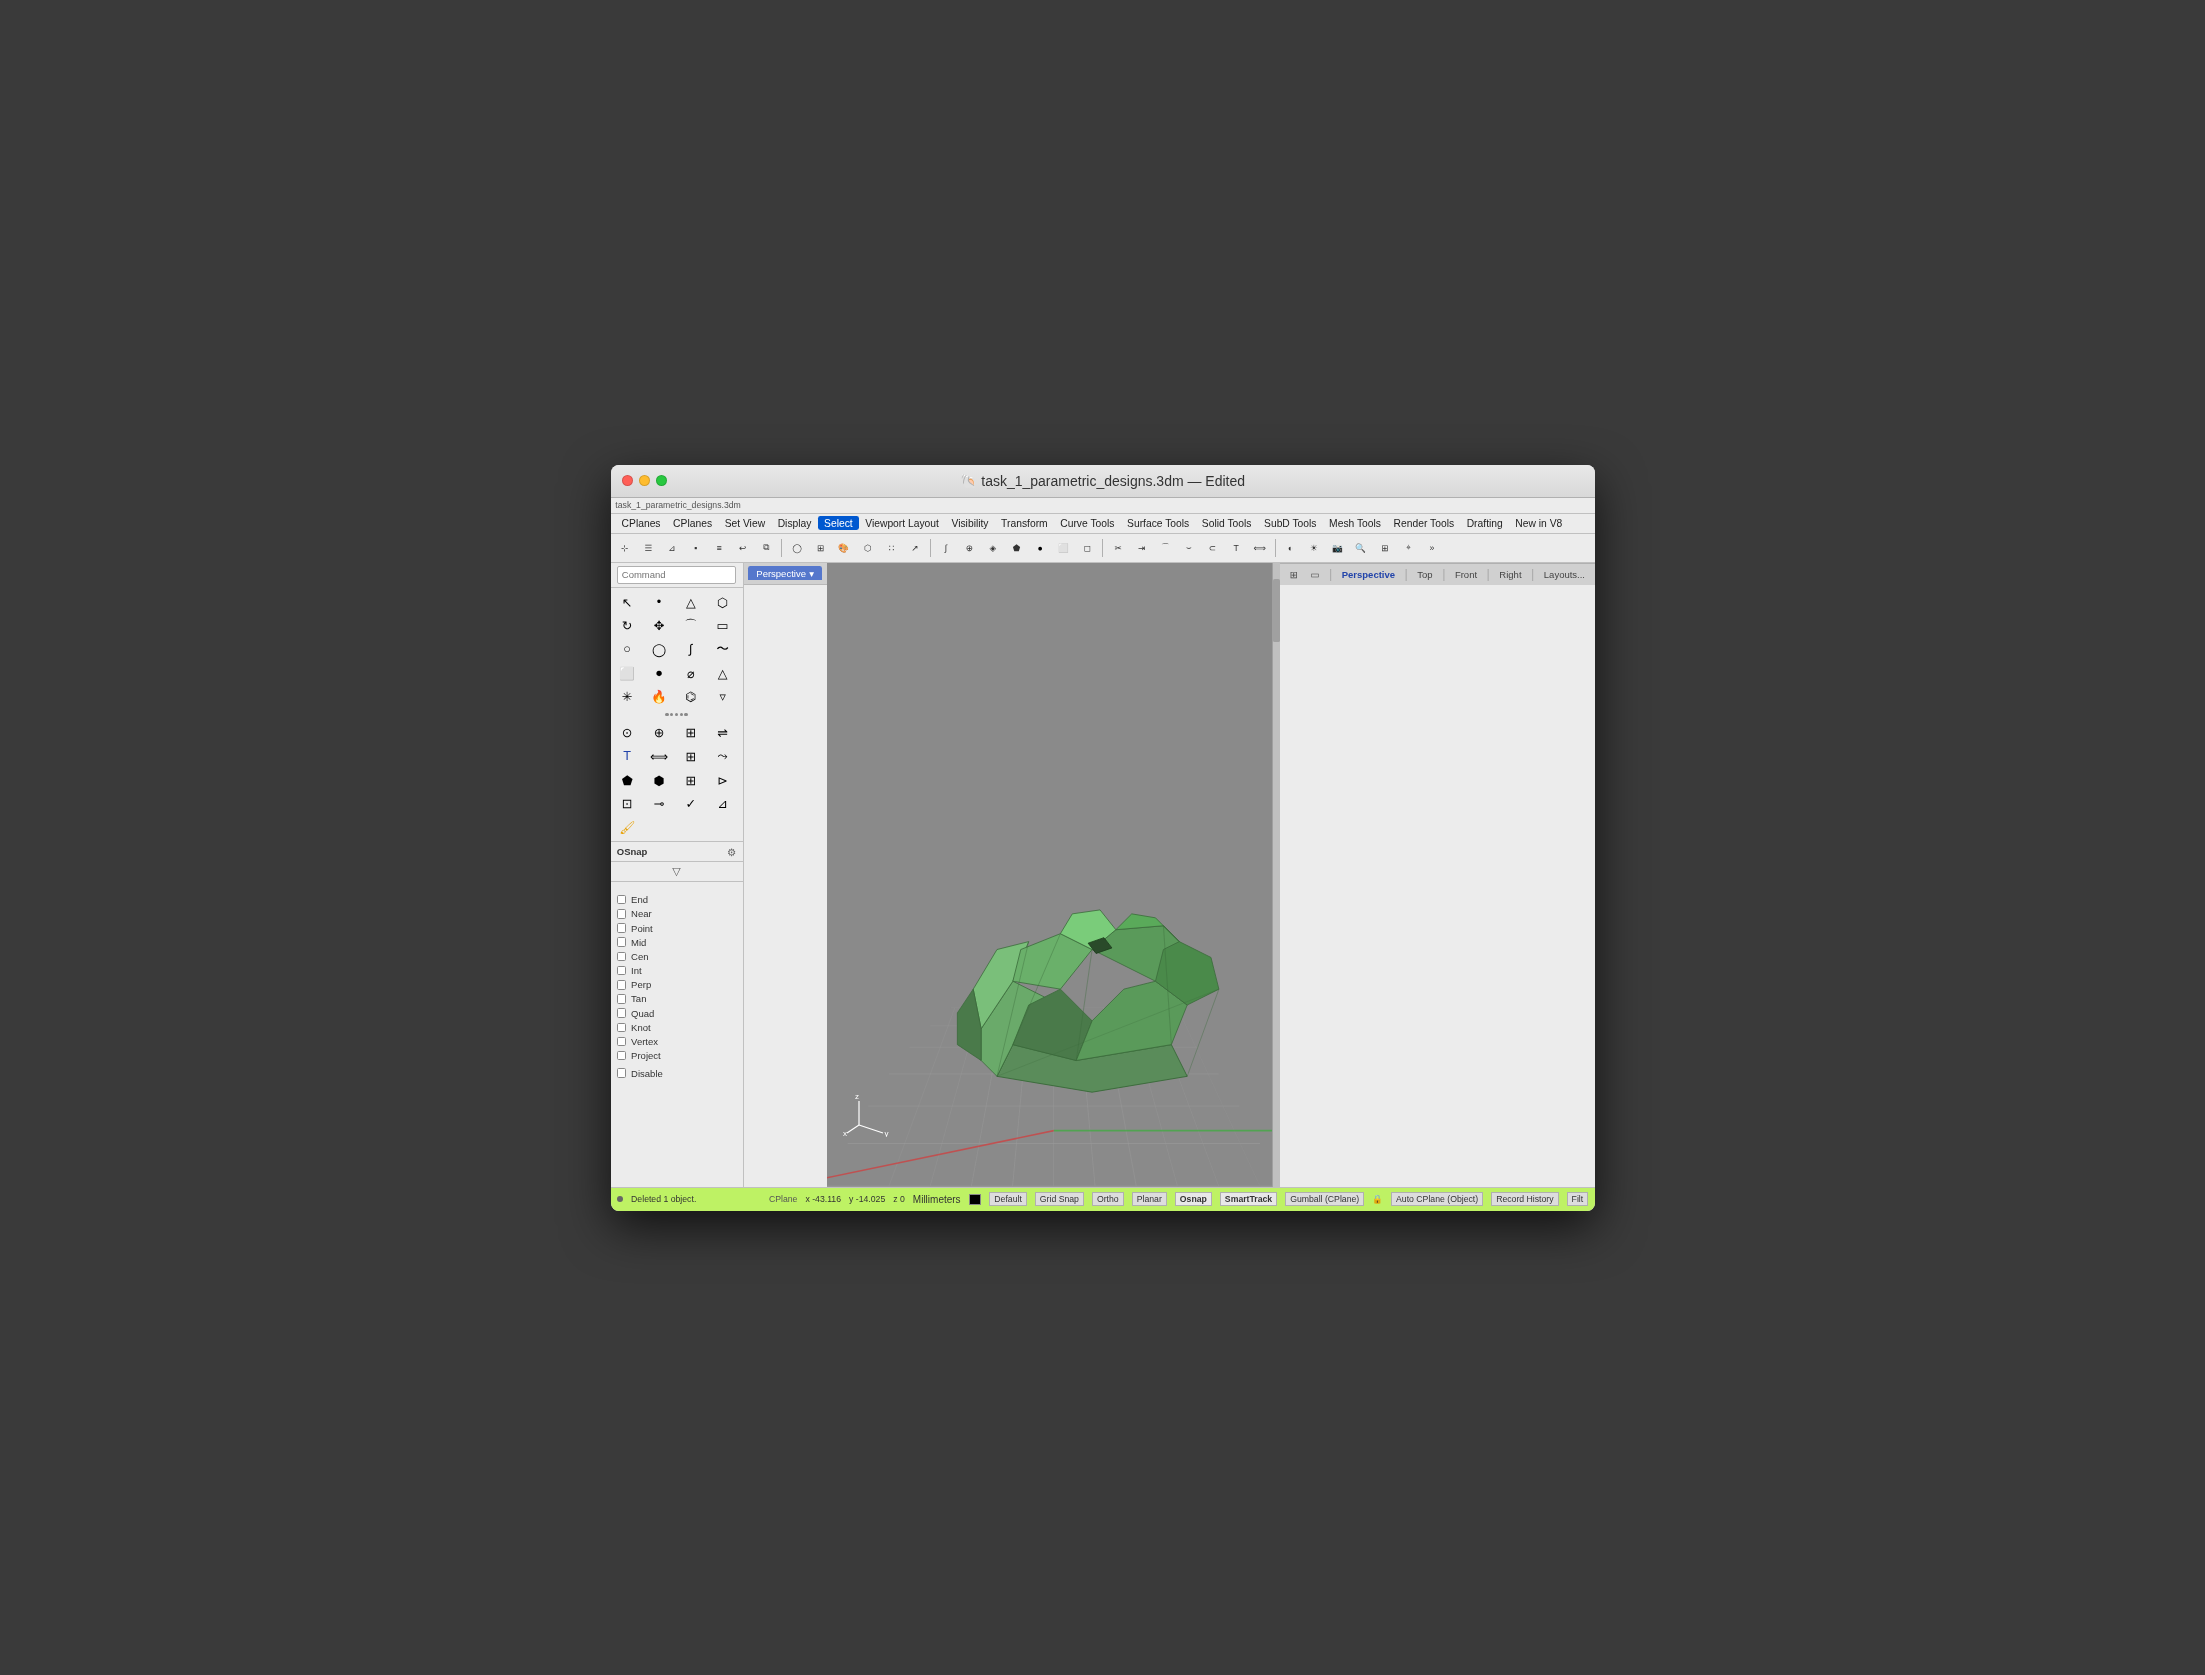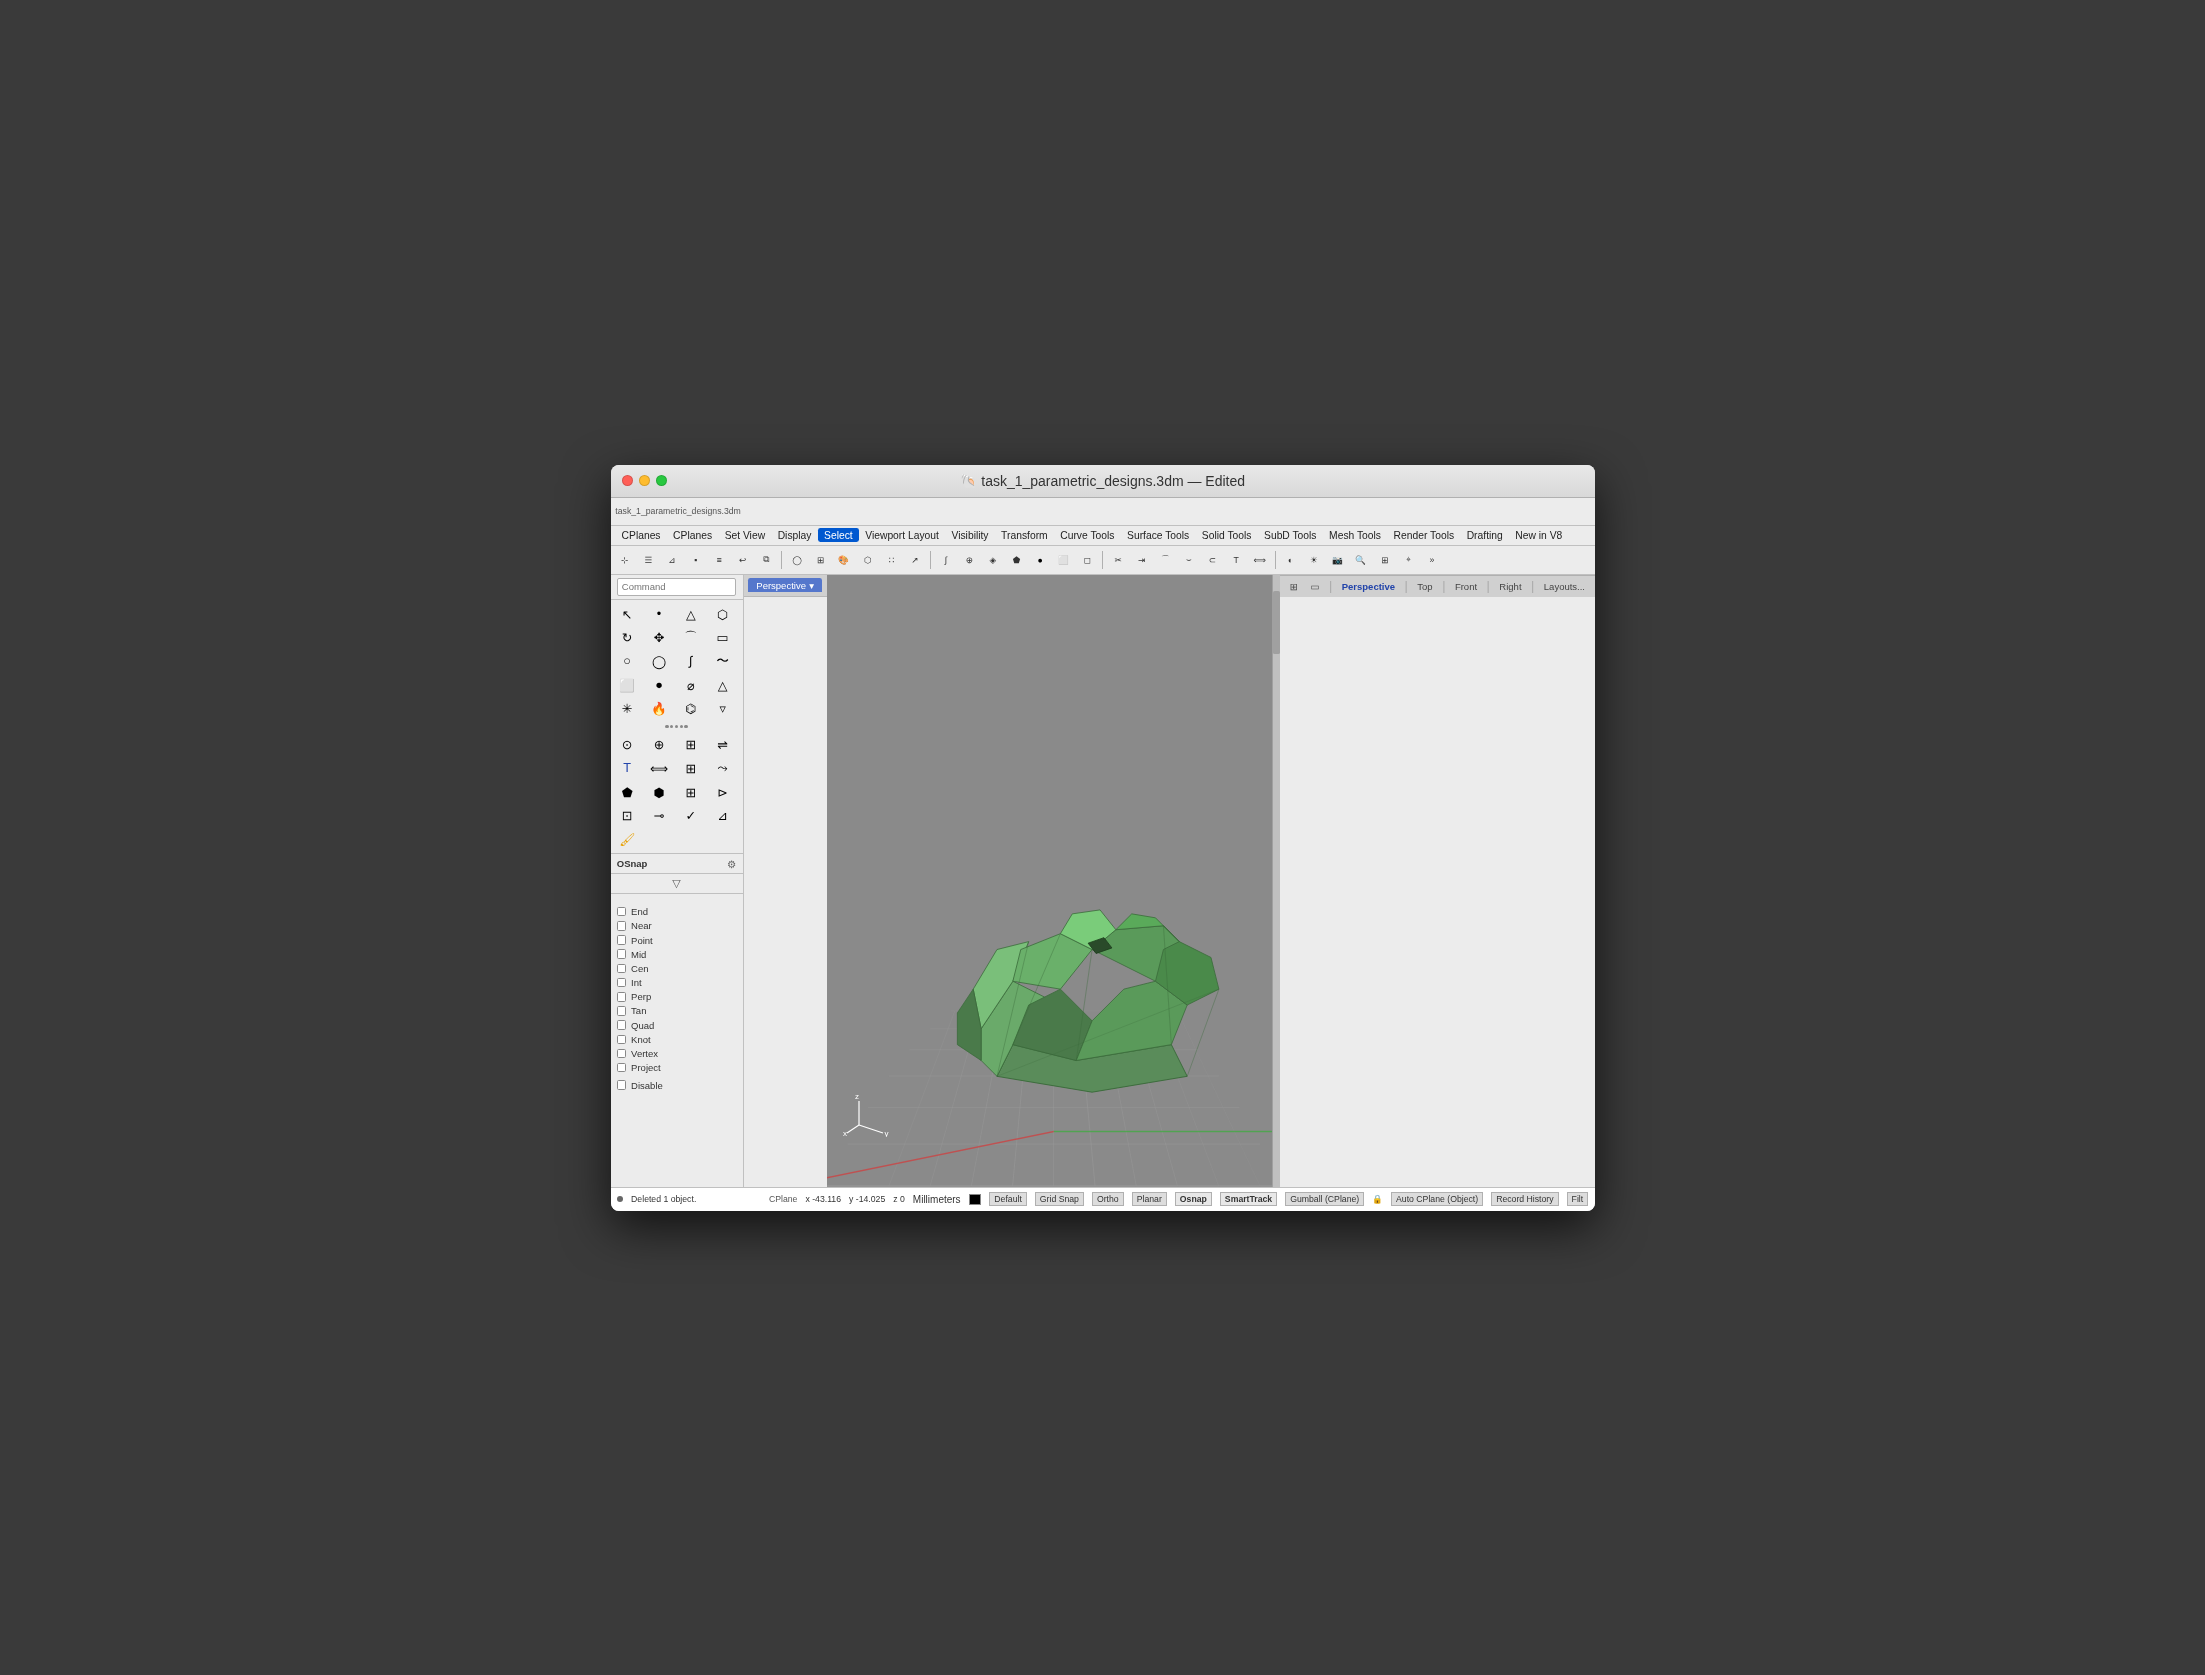--- a/index.html
+++ b/index.html
@@ -68,21 +68,21 @@
       font-size: 10.3px;
       color: #222;
       cursor: pointer;
       border-radius: 2.4px;
       white-space: nowrap;
     }
     .menu-item.active { background: #0058d0; color: white; }
     
     .subtitle-bar {
       background: #ececec;
-      height: 28px;
+      height: 16px;
       display: flex;
       align-items: center;
       padding: 0 4.8px;
       border-bottom: 0.8px solid #c0c0c0;
       flex-shrink: 0;
     }
     .subtitle-text {
       font-size: 8.7px;
       color: #555;
     }
@@ -296,21 +296,21 @@
       font-size: 9.5px;
       color: #444;
       cursor: pointer;
       padding: 1.6px 3.2px;
     }
     .vp-tab-item.active { color: #2244aa; font-weight: bold; }
     .vp-tab-sep { color: #aaa; }
     
     .status-bar {
       height: 24px;
-      background: #ffffff;
+      background: #bef264;
       border-top: 0.8px solid #c0c0c0;
       display: flex;
       align-items: center;
       padding: 0 6.3px;
       gap: 8px;
       font-size: 8.7px;
       color: #333;
       flex-shrink: 0;
       justify-content: flex-end;
     }

